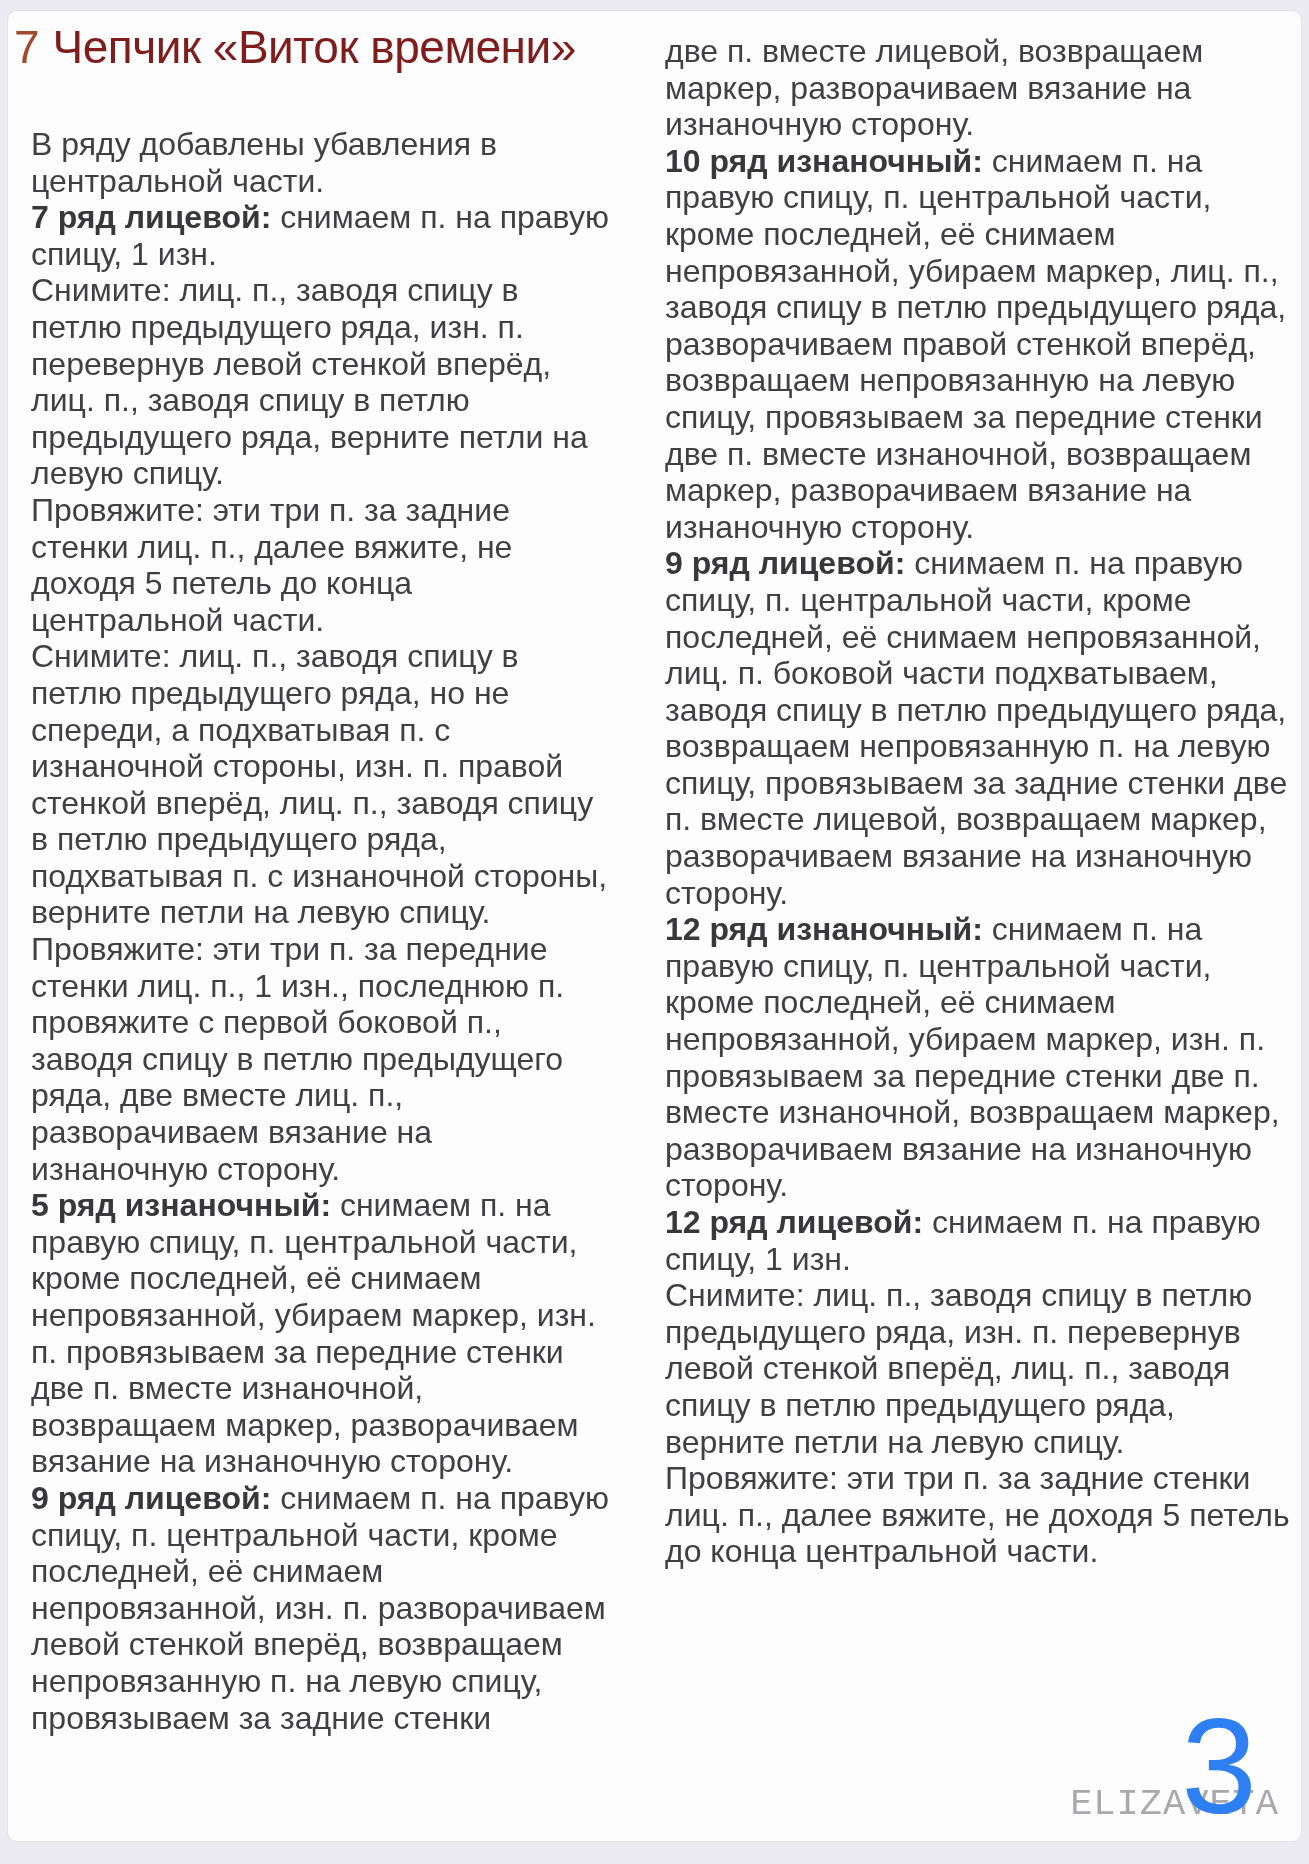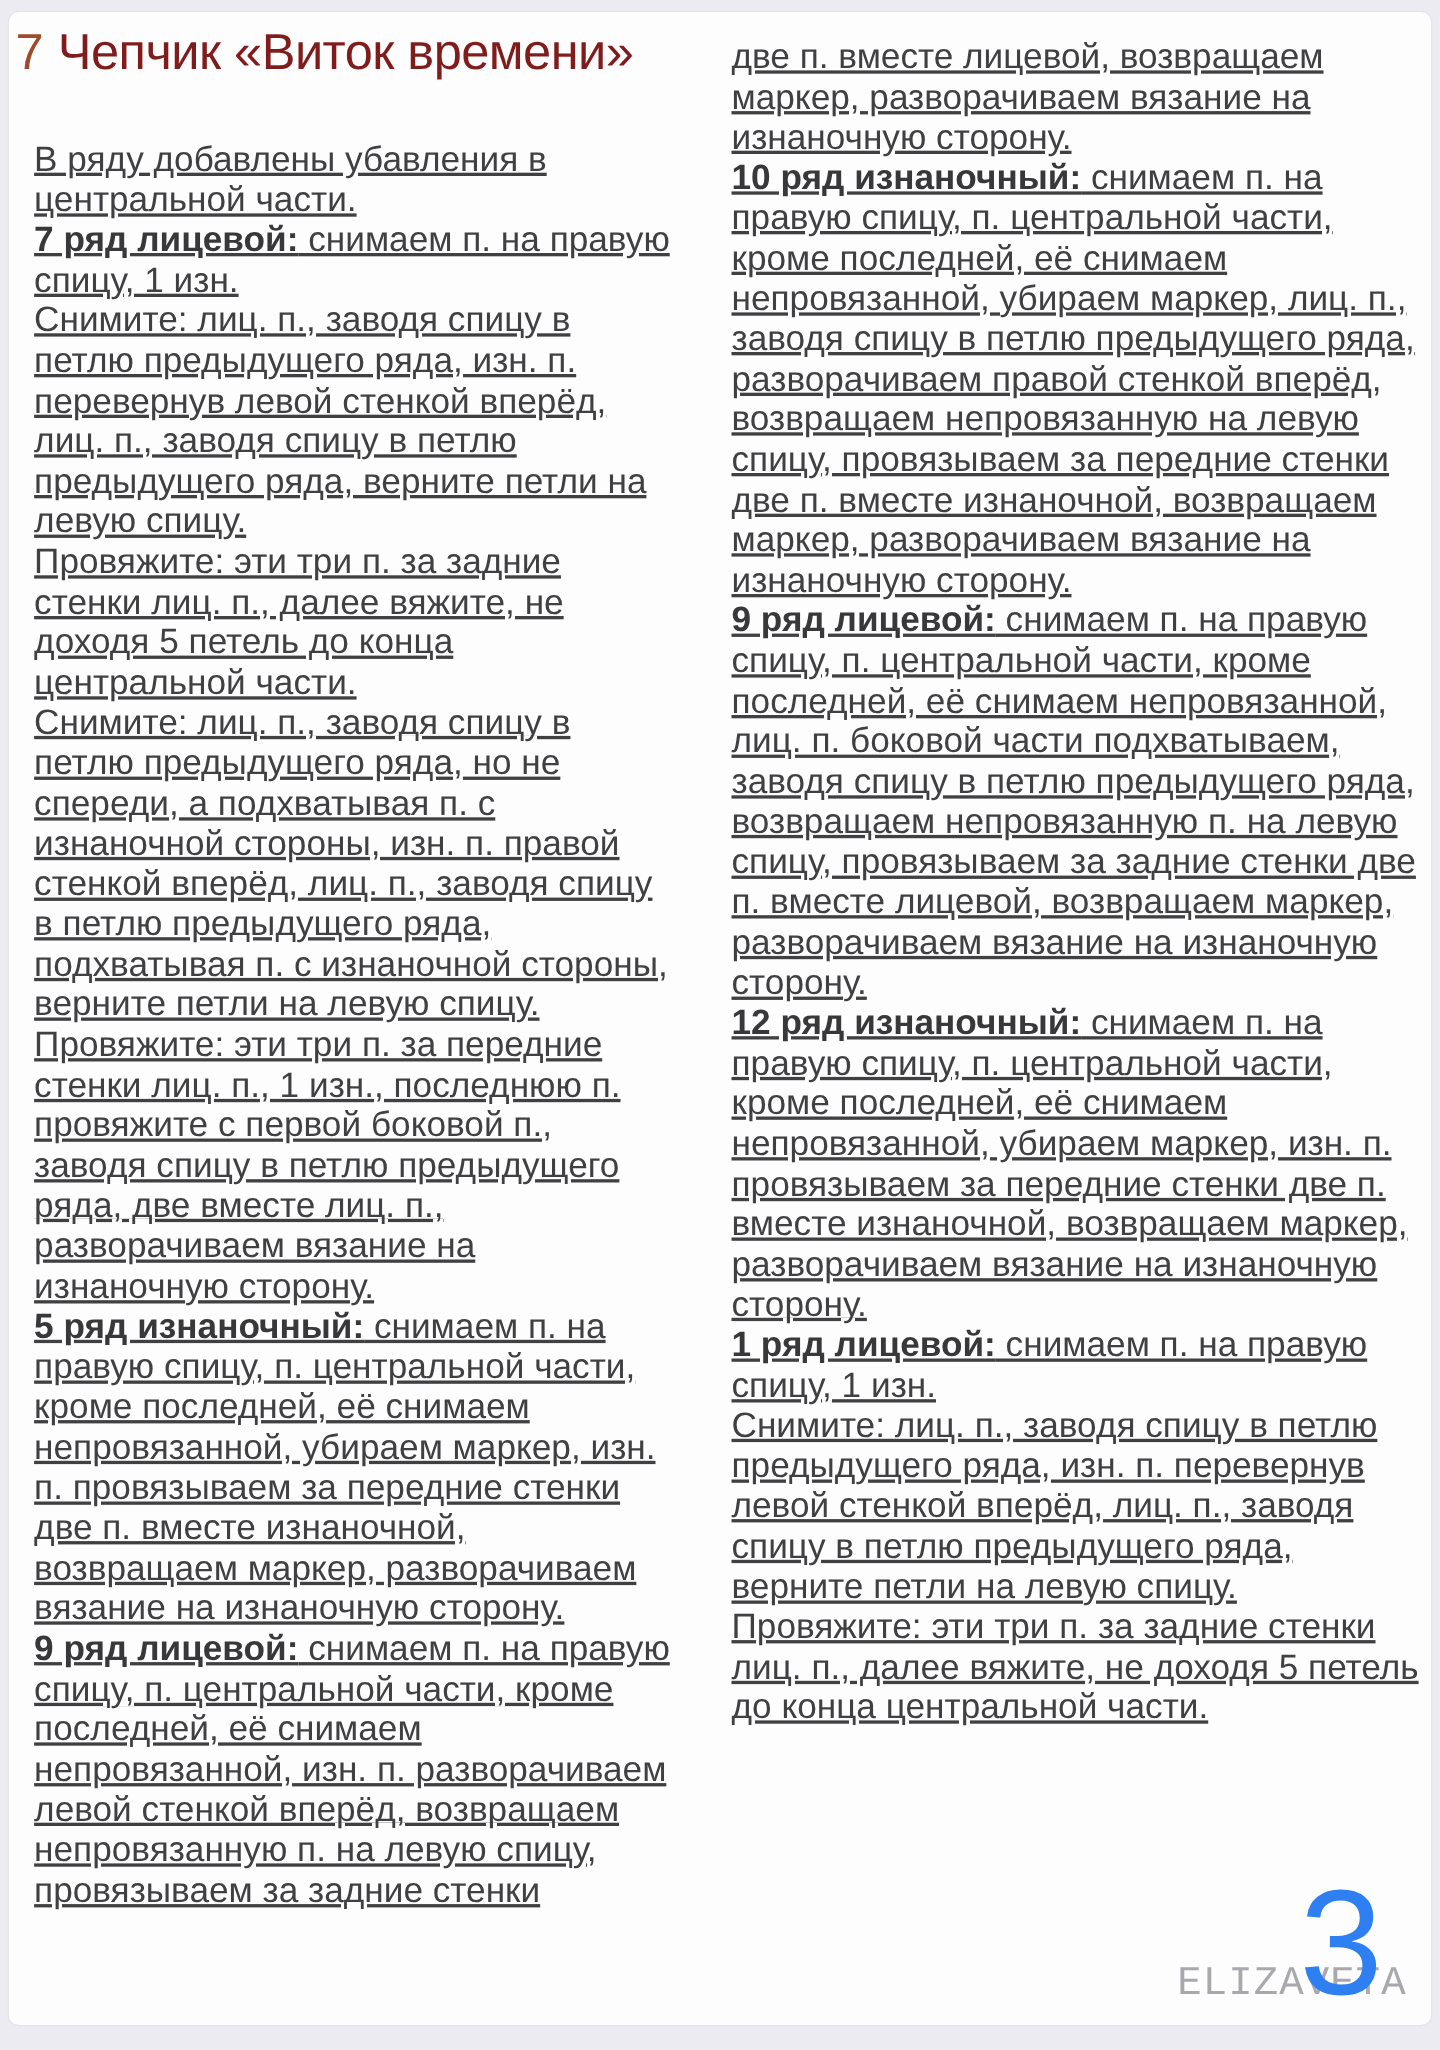--- a/index.html
+++ b/index.html
@@ -34,21 +34,20 @@
     font-size:46px;
     color:#7f1d1d;
     letter-spacing:-0.5px;
   }
   .col{
     font-size:32px;
     line-height:36.6px;
     color:#403f42;
     text-align:left;
     hyphens:none;
-    text-decoration:underline;
   }
   .col p{margin:0;padding:0;}
   .col .lead{font-weight:700;color:#38373a;}
   .col-left{
     position:absolute;
     left:23px; top:86px;
     width:578px;
     margin-top:29px;
   }
   .col-right{
@@ -93,21 +92,21 @@
     <p><span class="lead"></span><span>Провяжите: эти три п. за передние стенки лиц. п., 1 изн., последнюю п. провяжите с первой боковой п., заводя спицу в петлю предыдущего ряда, две вместе лиц. п., разворачиваем вязание на изнаночную сторону.</span></p>
     <p><span class="lead">5 ряд изнаночный:</span><span> снимаем п. на правую спицу, п. центральной части, кроме последней, её снимаем непровязанной, убираем маркер, изн. п. провязываем за передние стенки две п. вместе изнаночной, возвращаем маркер, разворачиваем вязание на изнаночную сторону.</span></p>
     <p><span class="lead">9 ряд лицевой:</span><span> снимаем п. на правую спицу, п. центральной части, кроме последней, её снимаем непровязанной, изн. п. разворачиваем левой стенкой вперёд, возвращаем непровязанную п. на левую спицу, провязываем за задние стенки</span></p>
   </div>
 
   <div class="col col-right">
     <p><span class="lead"></span><span>две п. вместе лицевой, возвращаем маркер, разворачиваем вязание на изнаночную сторону.</span></p>
     <p><span class="lead">10 ряд изнаночный:</span><span> снимаем п. на правую спицу, п. центральной части, кроме последней, её снимаем непровязанной, убираем маркер, лиц. п., заводя спицу в петлю предыдущего ряда, разворачиваем правой стенкой вперёд, возвращаем непровязанную на левую спицу, провязываем за передние стенки две п. вместе изнаночной, возвращаем маркер, разворачиваем вязание на изнаночную сторону.</span></p>
     <p><span class="lead">9 ряд лицевой:</span><span> снимаем п. на правую спицу, п. центральной части, кроме последней, её снимаем непровязанной, лиц. п. боковой части подхватываем, заводя спицу в петлю предыдущего ряда, возвращаем непровязанную п. на левую спицу, провязываем за задние стенки две п. вместе лицевой, возвращаем маркер, разворачиваем вязание на изнаночную сторону.</span></p>
     <p><span class="lead">12 ряд изнаночный:</span><span> снимаем п. на правую спицу, п. центральной части, кроме последней, её снимаем непровязанной, убираем маркер, изн. п. провязываем за передние стенки две п. вместе изнаночной, возвращаем маркер, разворачиваем вязание на изнаночную сторону.</span></p>
-    <p><span class="lead">1 ряд лицевой:</span><span> снимаем п. на правую спицу, 1 изн.</span></p>
+    <p><span class="lead">12 ряд лицевой:</span><span> снимаем п. на правую спицу, 1 изн.</span></p>
     <p><span class="lead"></span><span>Снимите: лиц. п., заводя спицу в петлю предыдущего ряда, изн. п. перевернув левой стенкой вперёд, лиц. п., заводя спицу в петлю предыдущего ряда, верните петли на левую спицу.</span></p>
     <p><span class="lead"></span><span>Провяжите: эти три п. за задние стенки лиц. п., далее вяжите, не доходя 5 петель до конца центральной части.</span></p>
   </div>
 
   <div class="watermark">ELIZAVETA</div>
   <div class="big-page-number">3</div>
 
 </div>
 
 </body></html>

